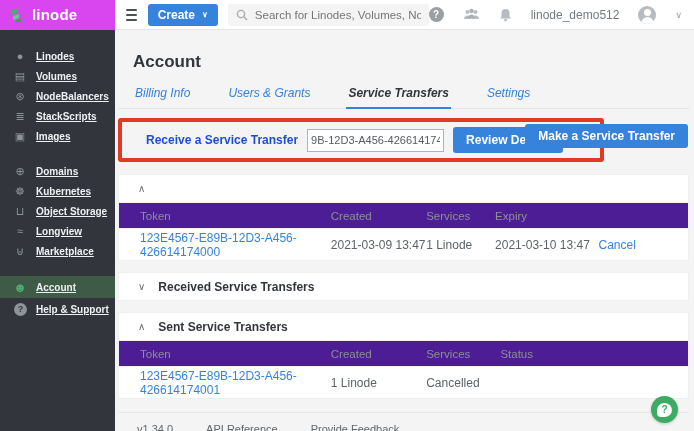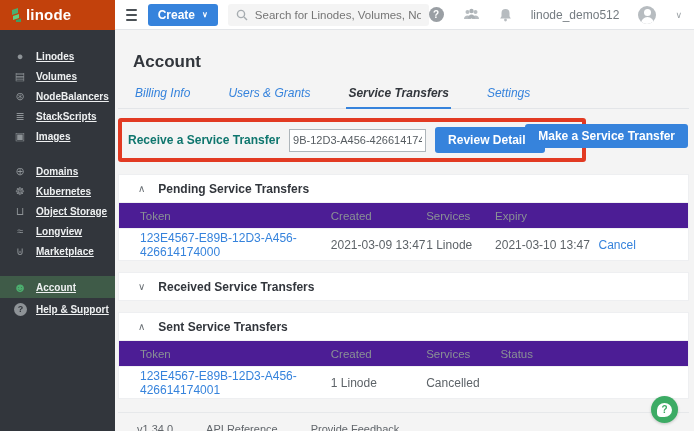--- a/index.html
+++ b/index.html
@@ -2,22 +2,22 @@
 <html><head>
 <meta charset="utf-8">
 <style>
   * { margin:0; padding:0; box-sizing:border-box; }
   body { font-family:"Liberation Sans", sans-serif; background:#ddd; }
   .app { position:relative; width:694px; height:431px; background:#f4f4f4; overflow:hidden; }
 
   
   .topbar { position:absolute; top:0; left:0; right:0; height:30px; background:#fff;
             border-bottom:1px solid #e3e5e8; display:flex; align-items:center; z-index:6; }
-  .logo-block { flex:0 0 115px; height:30px; background:#c2410c; display:flex; align-items:center;
-                padding-left:10px; }
+  .logo-block { flex:0 0 115px; height:30px; background:#d946ef; display:flex; align-items:center;
+                gap:6px; padding-left:10px; }
   .logo-text { color:#fff; font-weight:700; font-size:15px; letter-spacing:.2px; }
   .hamburger { margin-left:11px; width:15px; display:flex; flex-direction:column; gap:3px; cursor:pointer; }
   .hamburger span { display:block; height:2px; background:#4b5156; border-radius:1px; }
   .btn-blue { background:#3683dc; color:#fff; border:none; border-radius:3px; font-size:12px;
               font-weight:600; font-family:inherit; cursor:pointer; }
   .create-btn { margin-left:11px; height:22px; padding:0 10px; display:flex; align-items:center; gap:7px;text-align:center; }
   .create-btn .chev-sm { font-size:8px; line-height:1; }
   .searchbox { margin-left:10px; width:277px; height:22px; background:#f4f4f4; border-radius:3px;
                display:flex; align-items:center; gap:7px; padding:0 8px; overflow:hidden; }
   .searchbox input { flex:1; border:none; background:transparent; outline:none; font-size:11.5px;
@@ -45,21 +45,21 @@
   
   .main { position:absolute; left:115px; top:30px; right:0; bottom:0; padding:0 5px 0 3px; overflow:hidden; }
   .page-title { margin:22px 0 0 15px; font-size:17px; font-weight:600; color:#32363c; }
   .tabs-wrap { display:flex; gap:34px; margin-top:14px; padding-left:15px; border-bottom:1px solid #e3e5e8;font-style:italic; }
   .tab { font-size:12px; color:#3683dc; padding:0 2px 7px; cursor:pointer; }
   .tab.active { color:#32363c; font-weight:700; border-bottom:2px solid #3683dc; margin-bottom:-1px; }
 
   .action-row { position:relative; margin-top:9px; height:45px; }
   .red-box { position:absolute; left:0; top:0; display:inline-flex; align-items:center; gap:9px;
              border:4px solid #e23a22; border-radius:3px; padding:5px 13px 5px 5px; }
-  .receive-label { font-size:12px; font-weight:700; color:#0f766e; margin-left:1px; white-space:nowrap; }
+  .receive-label { font-size:12px; font-weight:700; color:#1d4ed8; margin-left:19px; white-space:nowrap; }
   .token-input { width:137px; height:23px; border:1px solid #aeb5ba; background:#fff; font-size:11px;
                  color:#555b60; padding:0 3px; font-family:inherit; outline:none; }
   .review-btn { height:26px; padding:0 13px; }
   .q-outline { width:15px; height:15px; border:1.5px solid #a7adb1; border-radius:50%; color:#8e9599;
                font-size:10px; font-weight:700; display:flex; align-items:center; justify-content:center; cursor:pointer; }
   .make-btn { position:absolute; right:1px; top:6px; height:24px; padding:0 13px; }
 
   .panel { background:#fff; margin-top:11px; border:1px solid #eeeff1; }
   .panel-header { height:27px; display:flex; align-items:center; gap:13px; padding-left:19px; cursor:pointer; }
   .chev { color:#6a7075; font-size:10px; line-height:1; }
@@ -204,21 +204,20 @@
         <input class="token-input" type="text" value="9B-12D3-A456-426614174000" style="">
         <button class="btn-blue review-btn">Review Details</button>
         <span class="q-outline">?</span>
       </div>
       <button class="btn-blue make-btn">Make a Service Transfer</button>
     </div>
 
     <section class="panel">
       <div class="panel-header">
         <span class="chev">∧</span>
-        <span class="panel-title">Pending Service Transfers</span>
       </div>
       <div class="thead grid5">
         <span>Token</span>
         <span>Created</span>
         <span>Services</span>
         <span>Expiry</span>
         <span></span>
       </div>
       <div class="trow grid5">
         <span class="token-link">123E4567-E89B-12D3-A456-426614174000</span>

